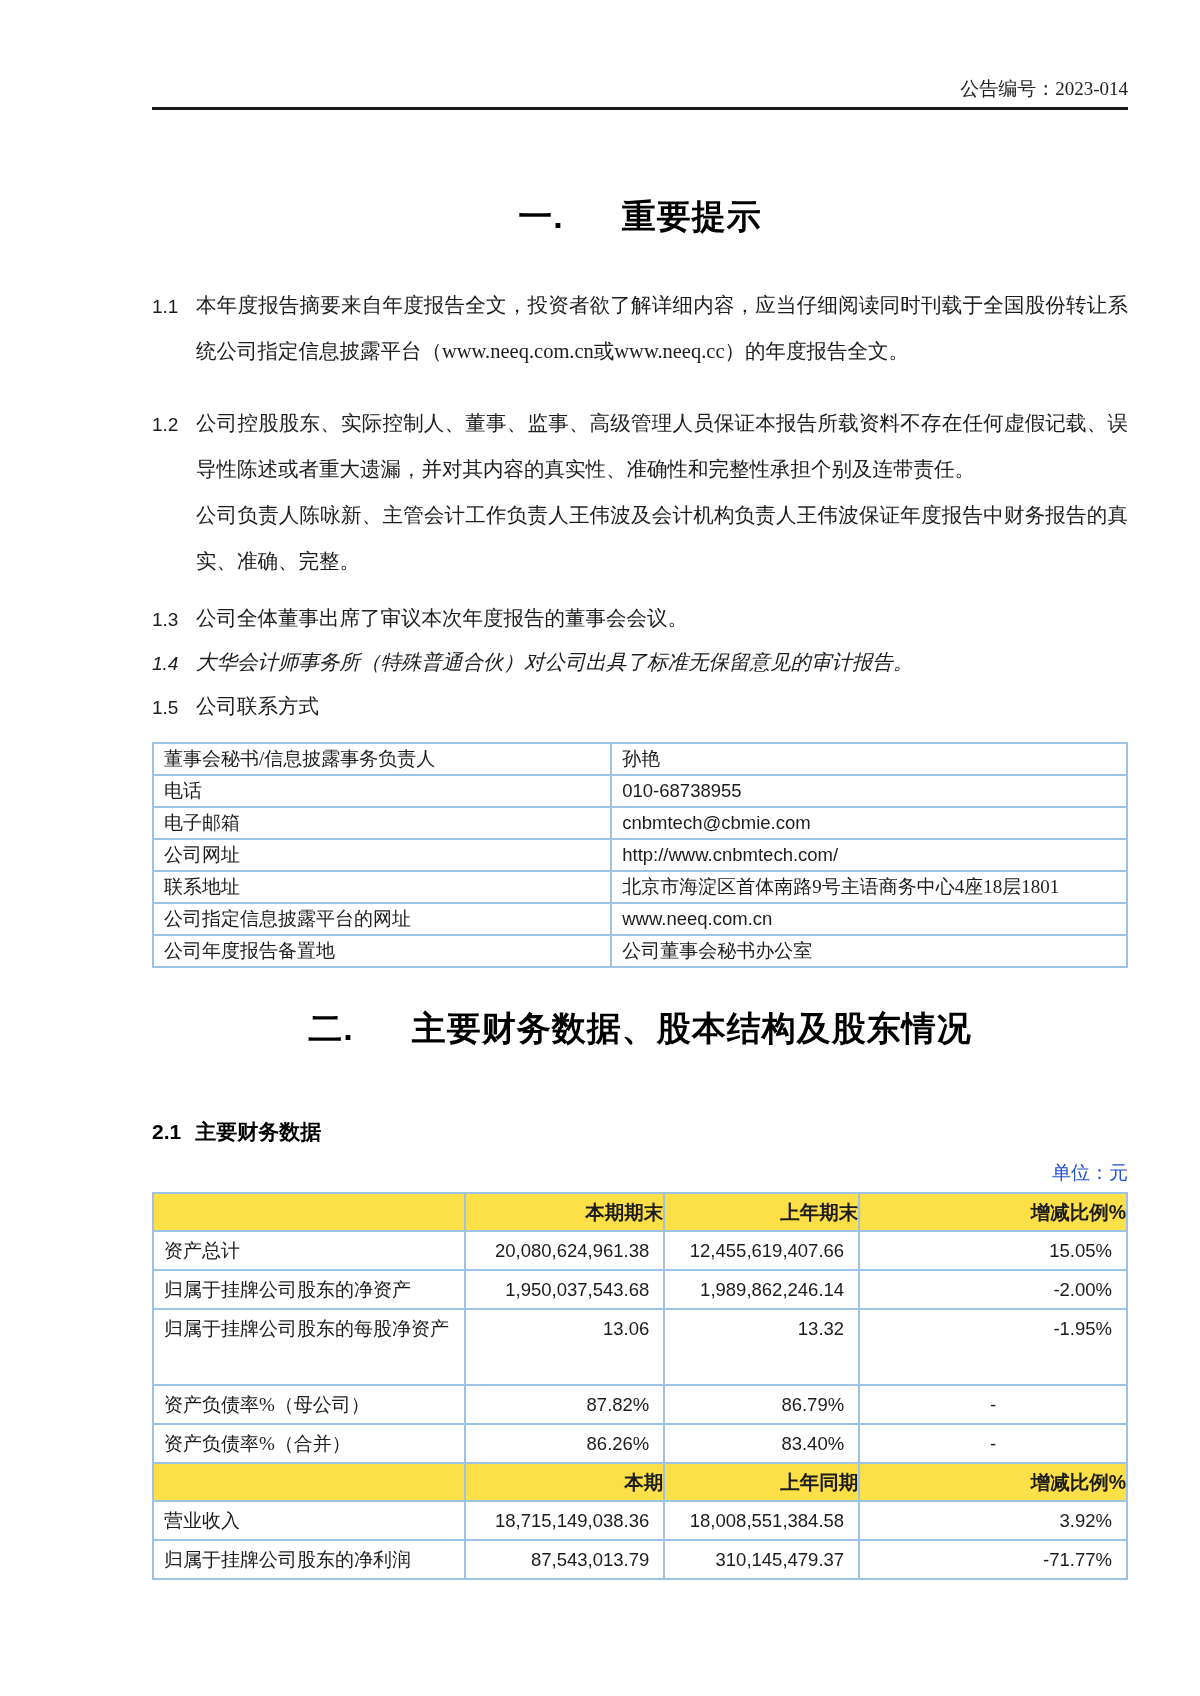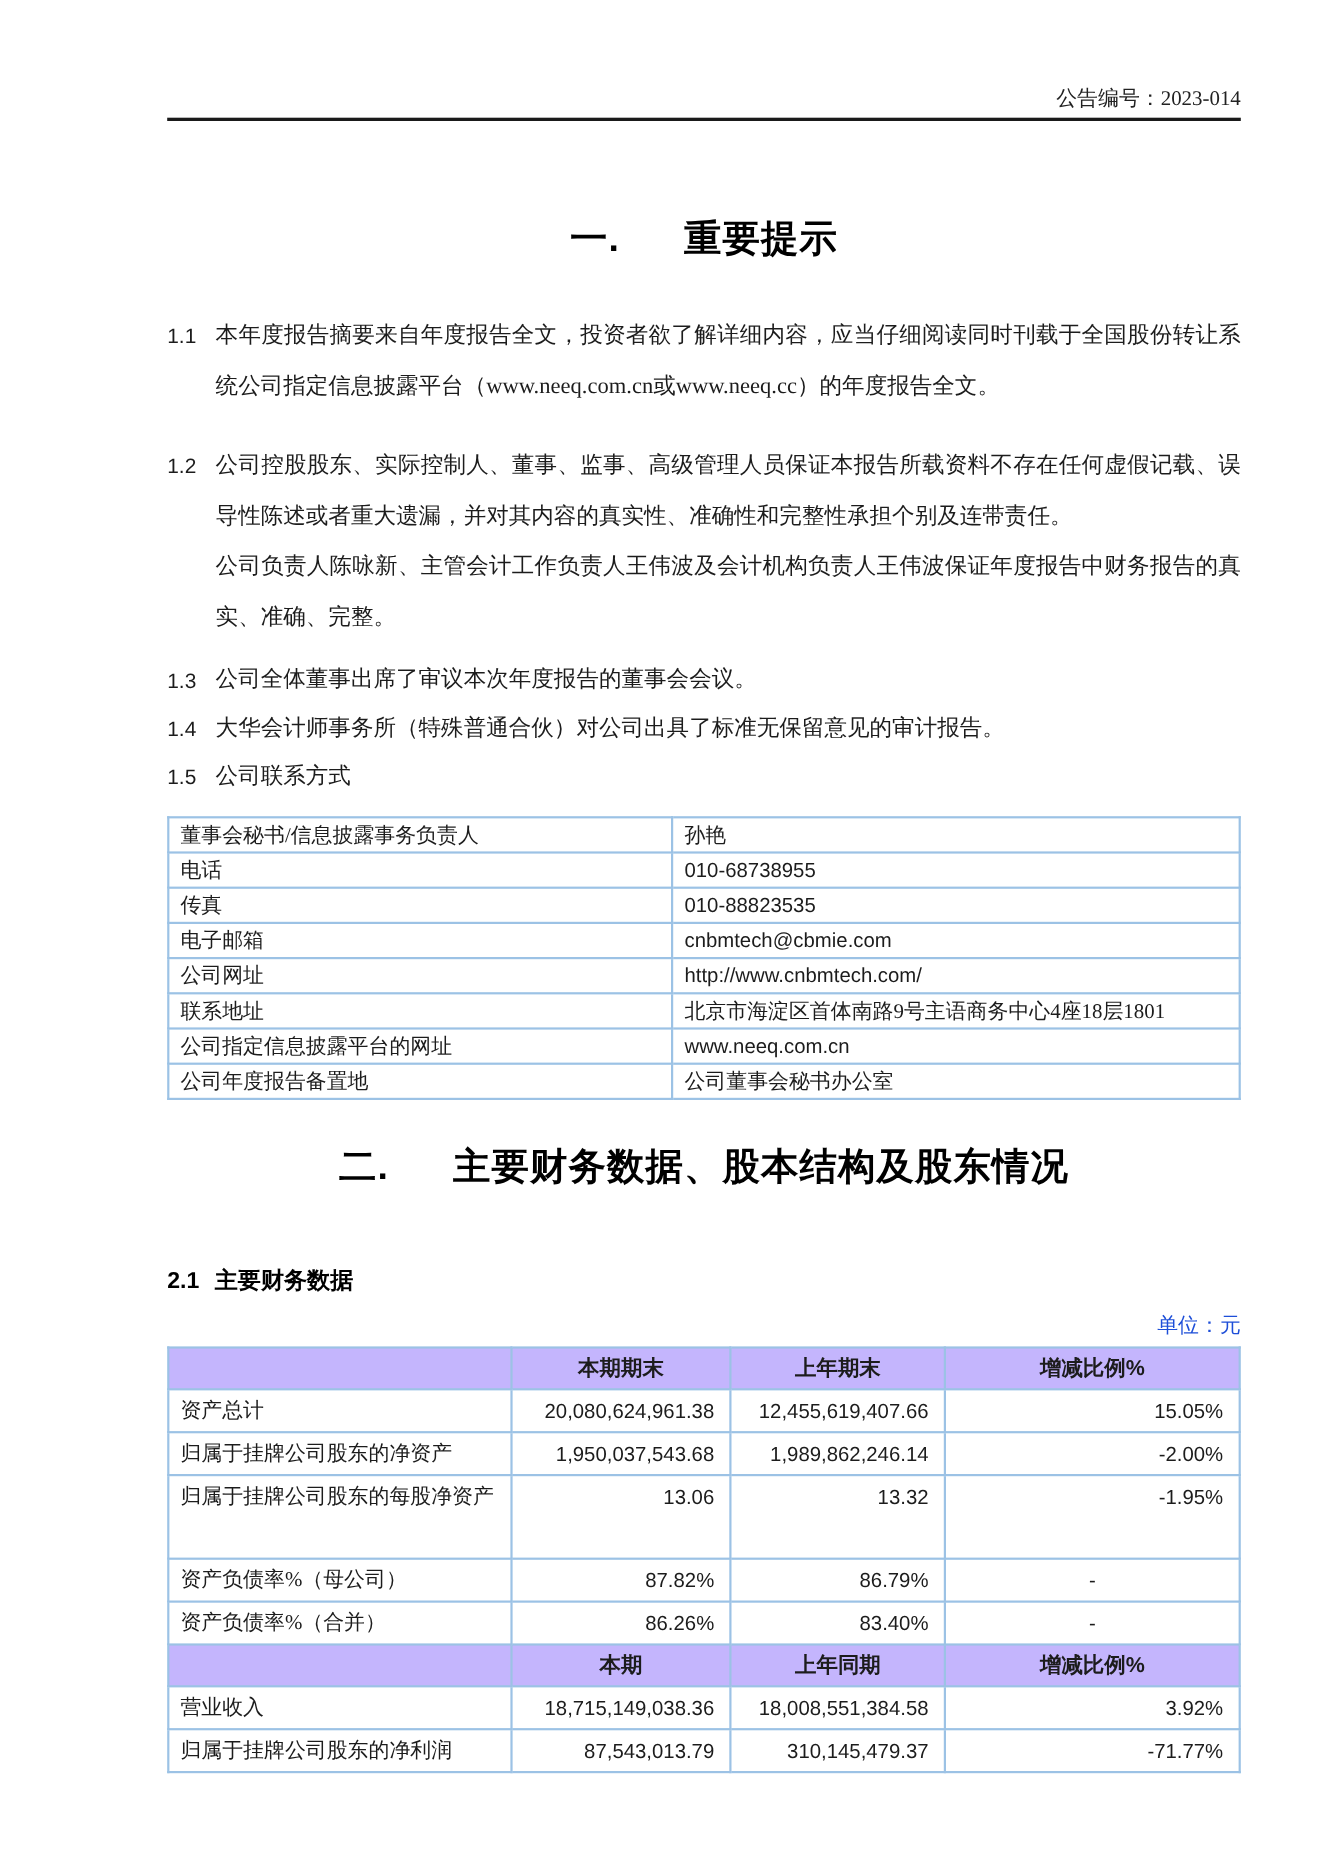--- a/index.html
+++ b/index.html
@@ -55,21 +55,21 @@
   }
   .para .ptext { flex: 1; text-align: justify; }
   .para .ptext p { margin: 0; }
 
   .p-loose { line-height: 46px; }
   .p-single { line-height: 40px; }
 
   .mt-11 { margin-top: 42px; }
   .mt-12 { margin-top: 26px; }
   .mt-13 { margin-top: 14px; }
-  .mt-14 { margin-top: 2px; }
+  .mt-14 { margin-top: 2px; font-style: italic; }
   .mt-15 { margin-top: 2px; }
 
   table { border-collapse: collapse; width: 100%; table-layout: fixed; }
 
   .contact-table { margin-top: 14px; }
   .contact-table td {
     border: 2px solid #9CC2E5;
     height: 30px;
     font-size: 19px;
     padding: 0 6px 0 10px;
@@ -103,23 +103,23 @@
     border: 2px solid #9CC2E5;
     font-size: 19px;
     color: #1c1c1c;
     vertical-align: top;
     padding: 3px 0 0 0;
     line-height: 31px;
   }
   .fin-table tr.r    td { height: 34px; }
   .fin-table tr.r-tall td { height: 71px; }
   .fin-table tr.head td {
-    background: #c4b5fd;
+    background: #fde047;
     font-weight: bold;
-    text-align: center;
+    text-align: right;
     font-family: "Liberation Sans", sans-serif;
     font-size: 19.5px;
     height: 33px;
   }
   .fin-table .lab { text-align: left; padding-left: 10px; padding-right: 6px; }
   .fin-table .num {
     text-align: right;
     padding-right: 14px;
     font-family: "Liberation Sans", sans-serif;
     font-size: 18.5px;
@@ -169,24 +169,20 @@
 
     <table class="contact-table">
       <tbody>
         <tr>
           <td class="c-label">董事会秘书/信息披露事务负责人</td>
           <td class="c-value cn">孙艳</td>
         </tr>
         <tr>
           <td class="c-label">电话</td>
           <td class="c-value">010-68738955</td>
-        </tr>
-        <tr>
-          <td class="c-label">传真</td>
-          <td class="c-value">010-88823535</td>
         </tr>
         <tr>
           <td class="c-label">电子邮箱</td>
           <td class="c-value">cnbmtech@cbmie.com</td>
         </tr>
         <tr>
           <td class="c-label">公司网址</td>
           <td class="c-value">http://www.cnbmtech.com/</td>
         </tr>
         <tr>

